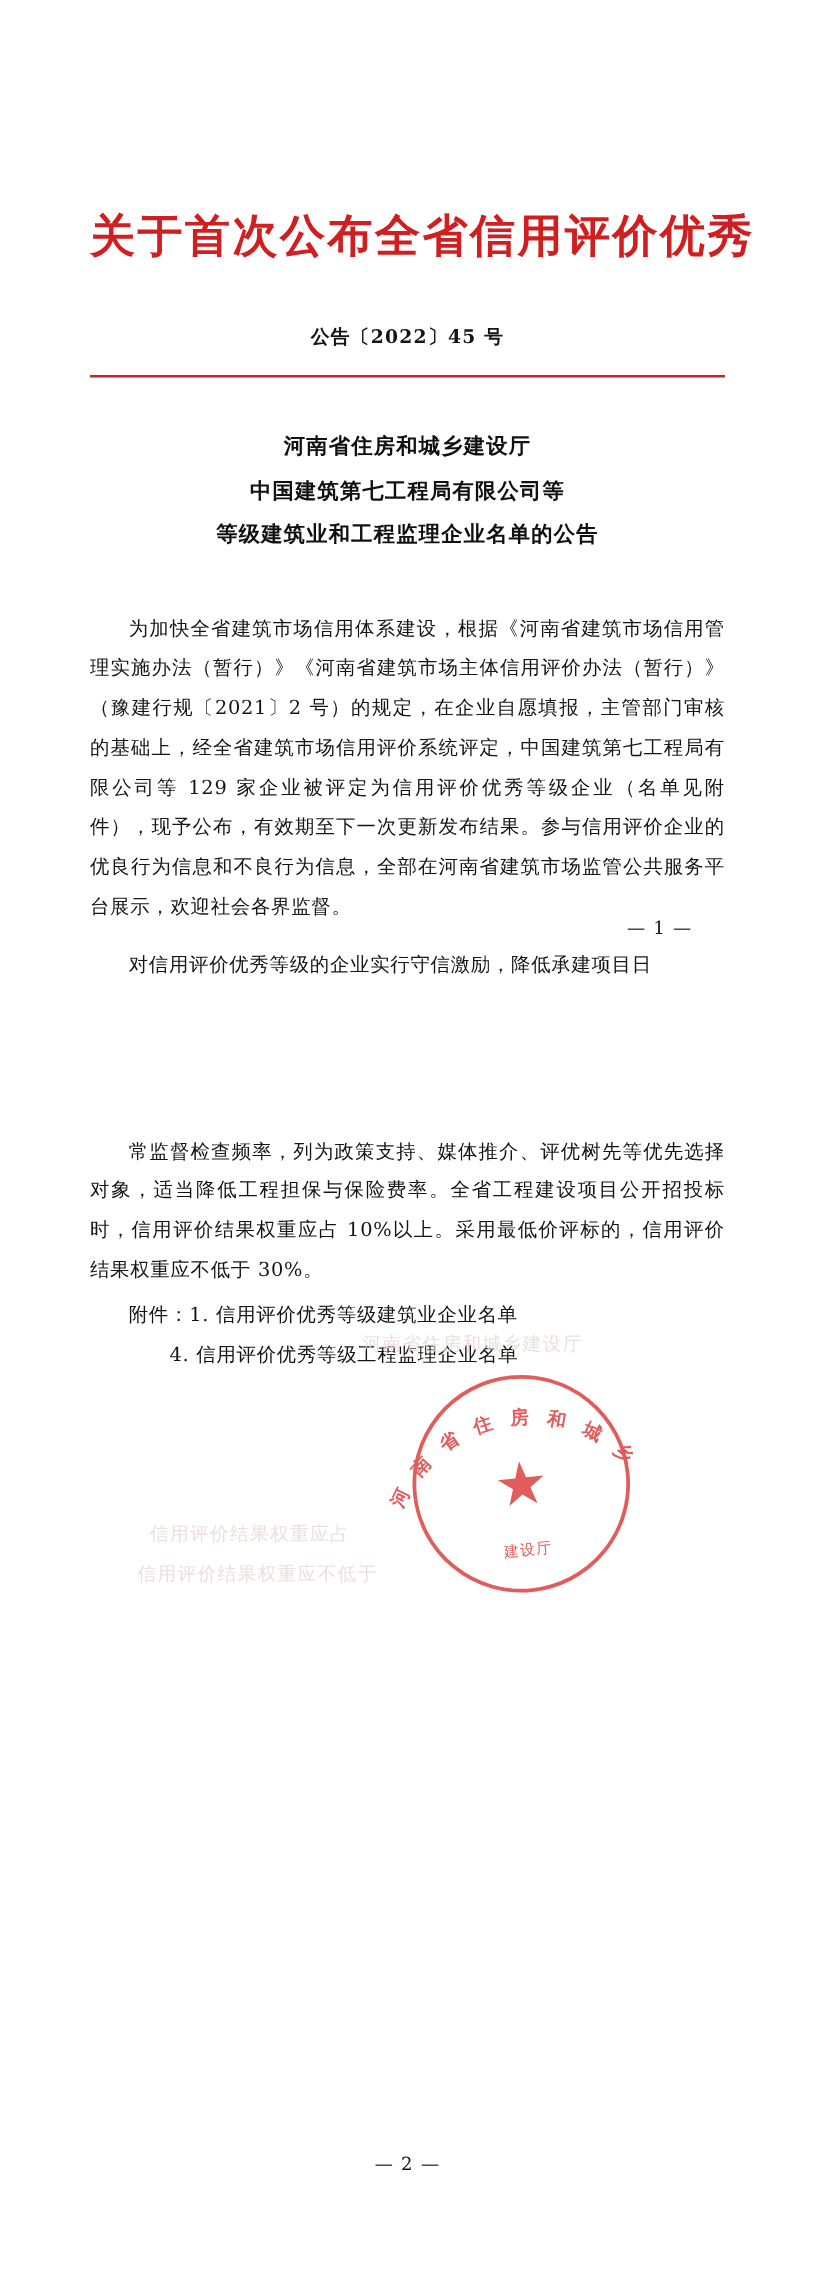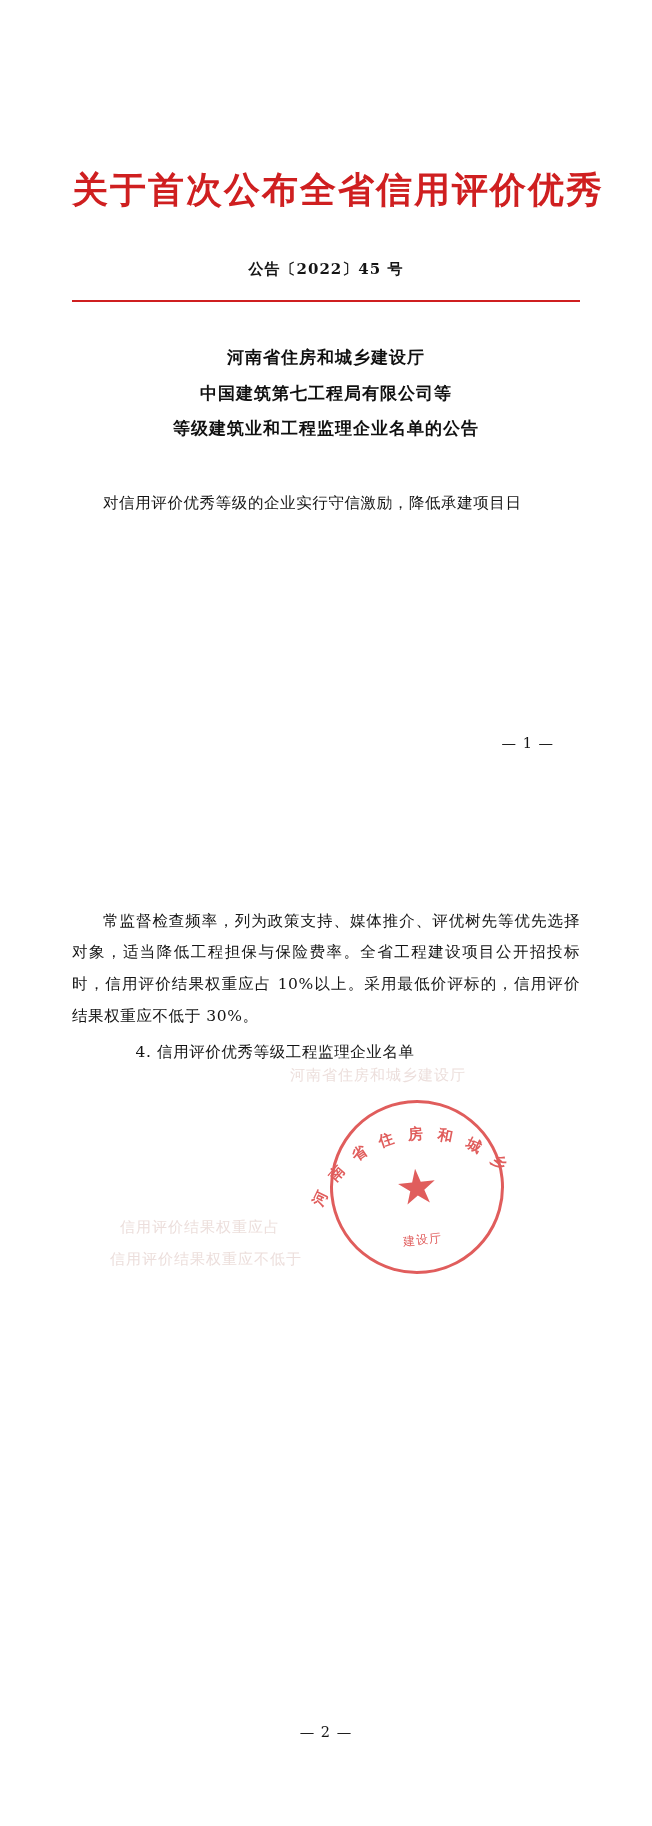--- a/index.html
+++ b/index.html
@@ -185,35 +185,39 @@
       <div class="red-rule"></div>
     </div>
 
     <div class="content" style="top:340px;">
       <div class="headline">河南省住房和城乡建设厅</div>
       <div class="headline">中国建筑第七工程局有限公司等</div>
       <div class="headline">等级建筑业和工程监理企业名单的公告</div>
     </div>
 
     <div class="content" style="top:472px;">
+      <p class="para">为加快全省建筑市场信用体系建设，根据《河南省建筑市场信用管理实施办法（暂行）》《河南省建筑市场主体信用评价办法（暂行）》（豫建行规〔2021〕2 号）的规定，在企业自愿填报，主管部门审核的基础上，经全省建筑市场信用评价系统评定，中国建筑第七工程局有限公司等 129 家企业被评定为信用评价优秀等级企业（名单见附件），现予公布，有效期至下一次更新发布结果。参与信用评价企业的优良行为信息和不良行为信息，全部在河南省建筑市场监管公共服务平台展示，欢迎社会各界监督。</p>
       <p class="para">对信用评价优秀等级的企业实行守信激励，降低承建项目日</p>
     </div>
 
     <div class="content" style="top:735px;">
       <div class="pagenum pagenum-1">— 1 —</div>
     </div>
   </div>
 
   <div class="sheet sheet-2">
 
     <div class="content" style="top:78px;">
       <p class="para">常监督检查频率，列为政策支持、媒体推介、评优树先等优先选择对象，适当降低工程担保与保险费率。全省工程建设项目公开招投标时，信用评价结果权重应占 10%以上。采用最低价评标的，信用评价结果权重应不低于 30%。</p>
     </div>
 
     <div class="content" style="top:225px;">
+      <div class="attach-line indent1">
+        <span>附件：</span><span>1. 信用评价优秀等级建筑业企业名单</span>
+      </div>
       <div class="attach-line indent2">
         <span>4. 信用评价优秀等级工程监理企业名单</span>
       </div>
     </div>
 
     <div class="ghost" style="left:120px; top:400px;">信用评价结果权重应占</div>
     <div class="ghost" style="left:110px; top:432px;">信用评价结果权重应不低于</div>
     <div class="ghost" style="left:290px; top:248px;">河南省住房和城乡建设厅</div>
 
 

